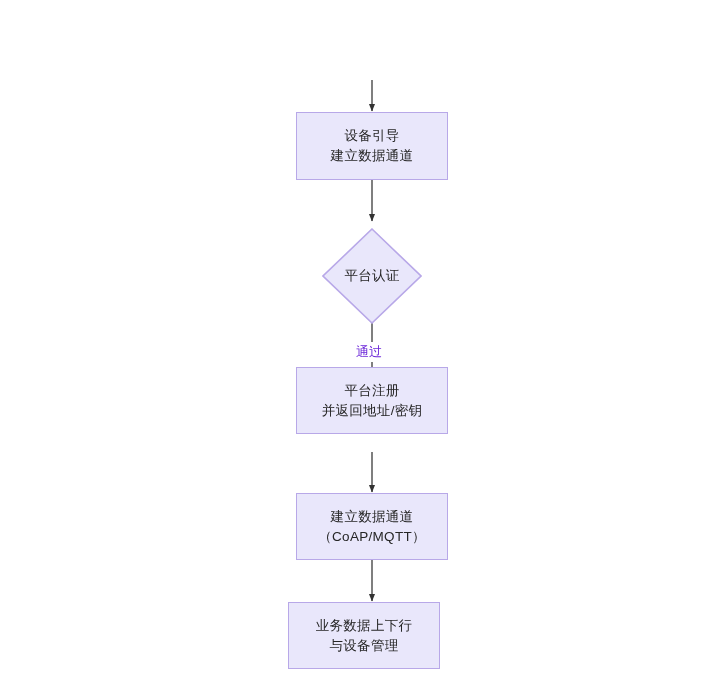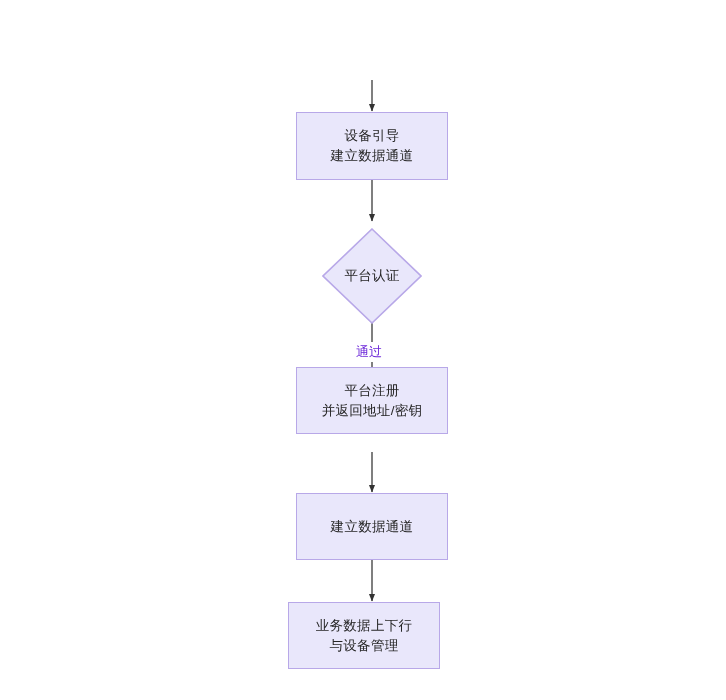--- a/index.html
+++ b/index.html
@@ -110,20 +110,21 @@
 
   <div class="edge-label" style="left:353px; top:342px;">通过</div>
 
   <div class="node process" style="left:296px; top:367px; width:152px; height:67px;">
     <span class="line">平台注册</span>
     <span class="line">并返回地址/密钥</span>
   </div>
 
   <div class="node process" style="left:296px; top:493px; width:152px; height:67px;">
     <span class="line">建立数据通道</span>
+    <span class="line">（CoAP/MQTT）</span>
   </div>
 
   <div class="node process" style="left:288px; top:602px; width:152px; height:67px;">
     <span class="line">业务数据上下行</span>
     <span class="line">与设备管理</span>
   </div>
 
 </div>
 
 </body></html>

